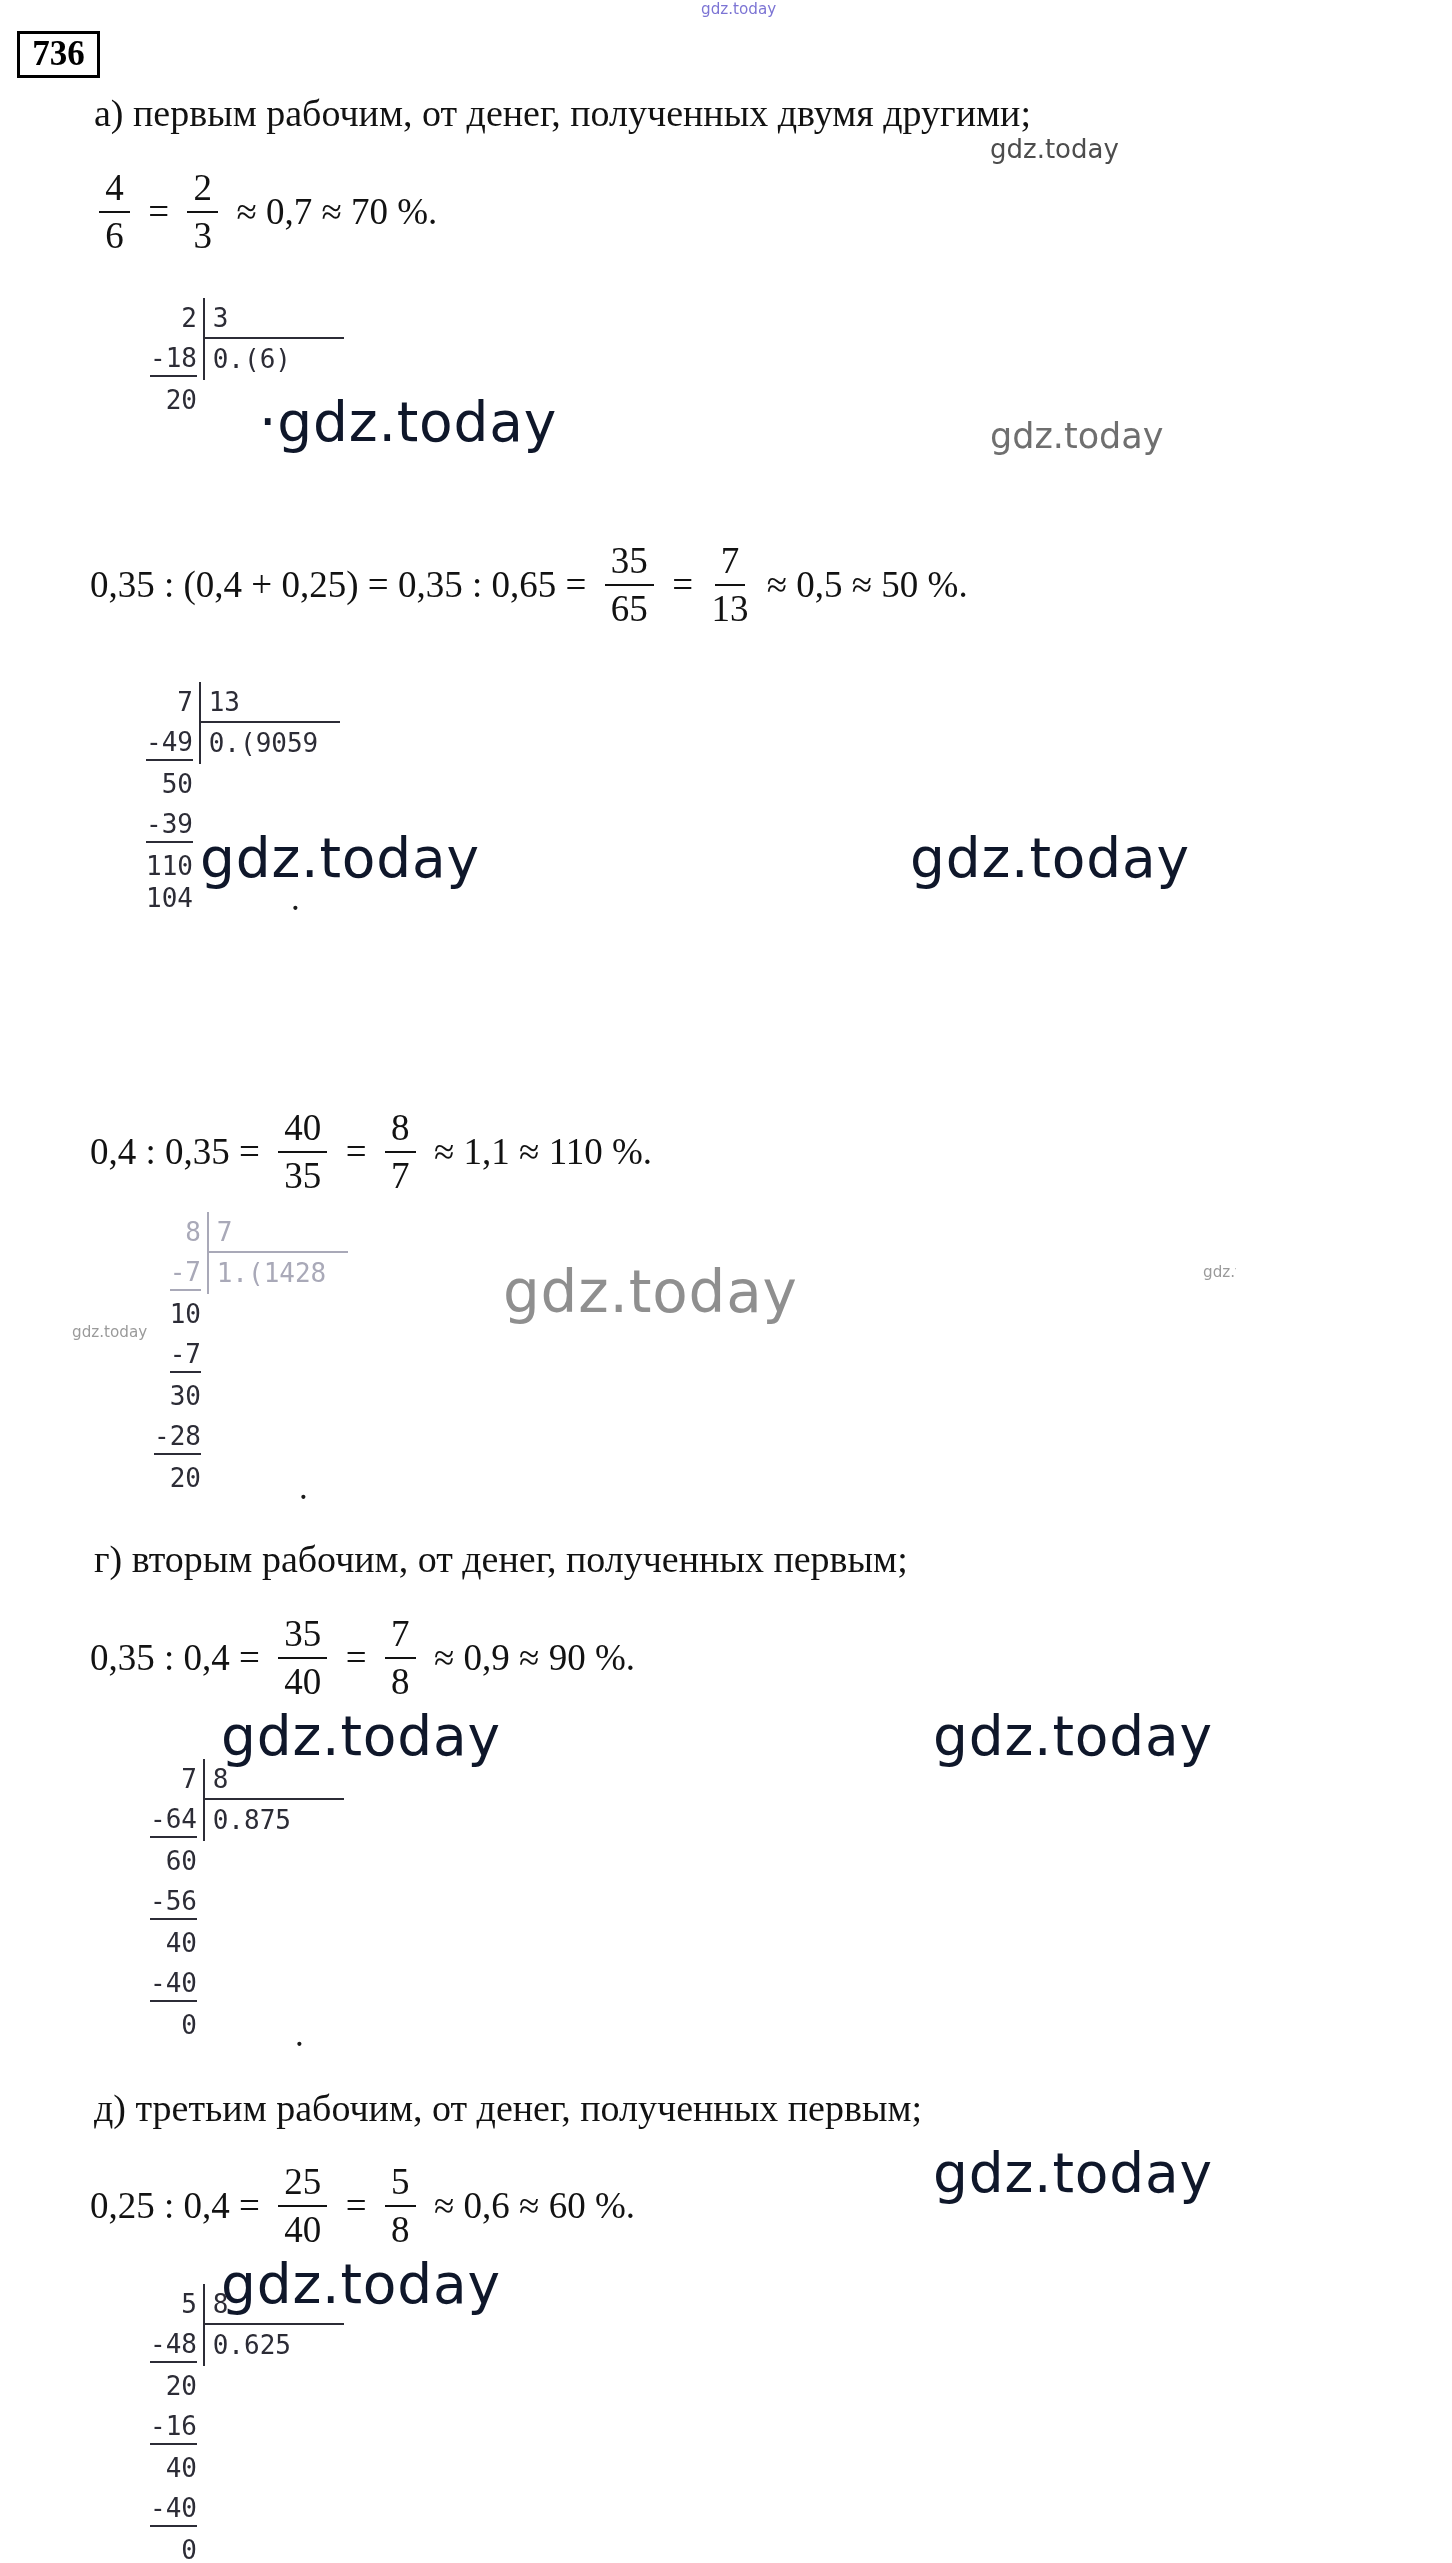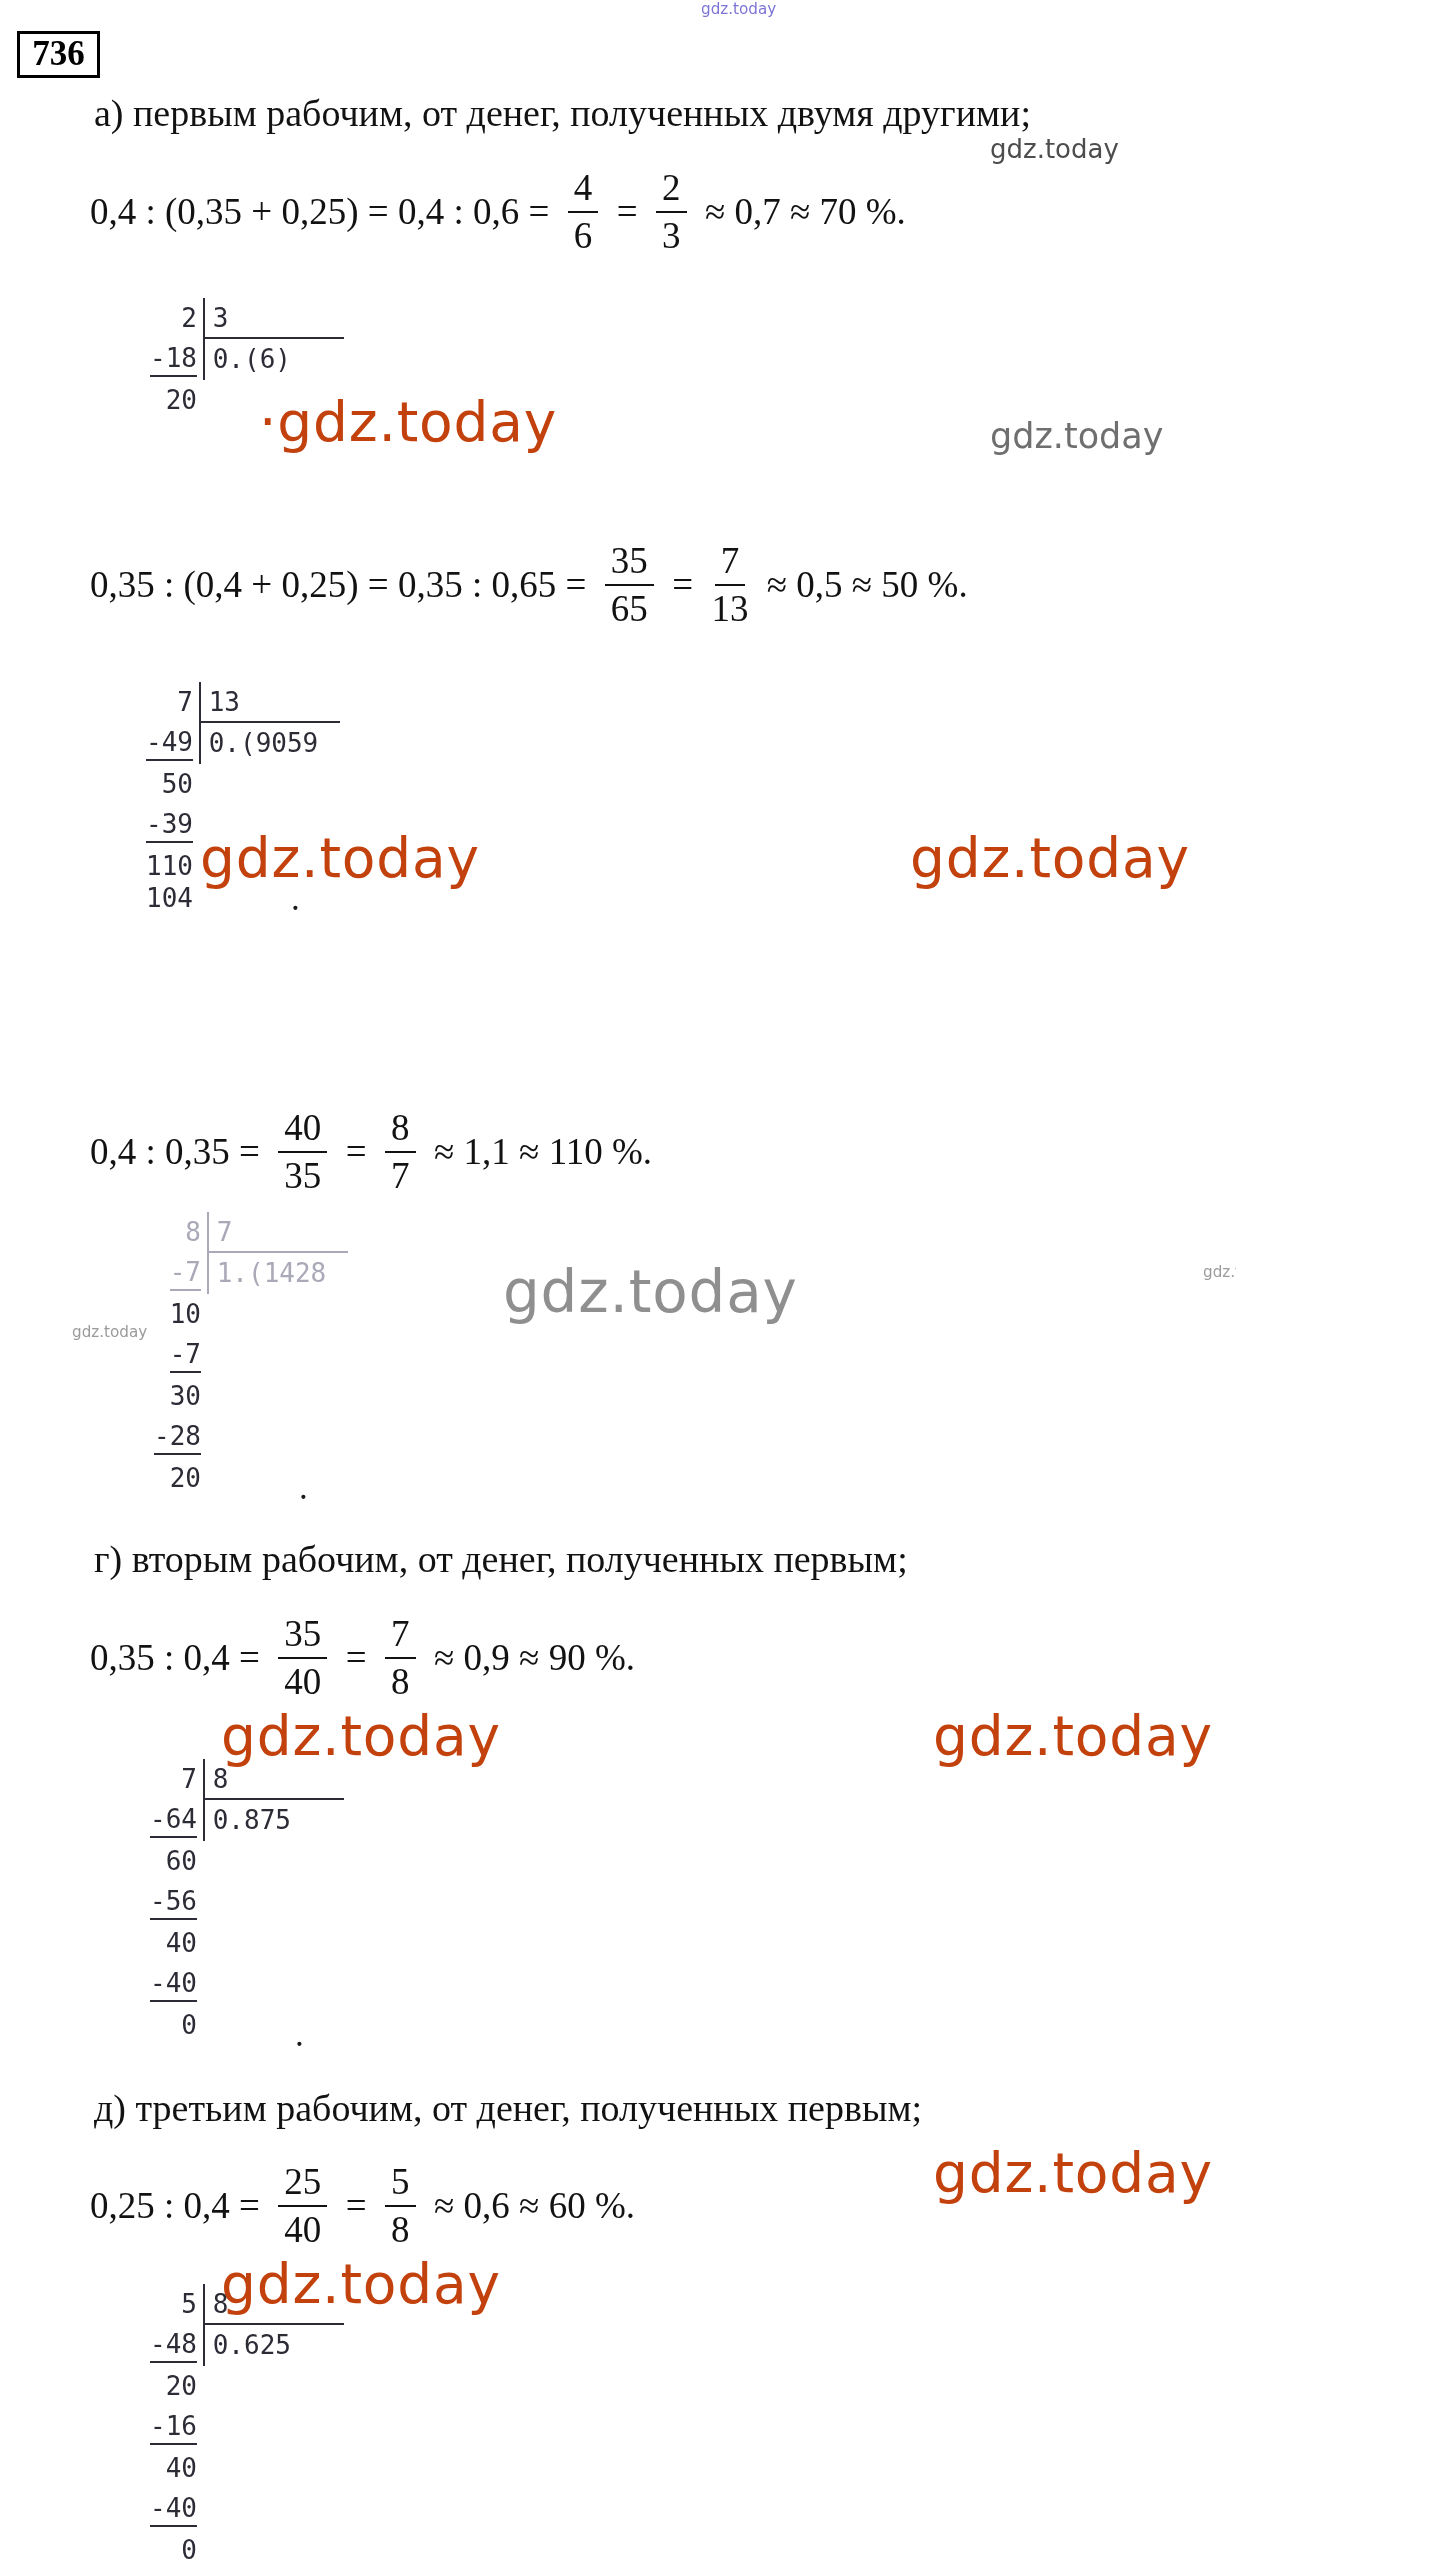--- a/index.html
+++ b/index.html
@@ -96,21 +96,21 @@
   
   .wm{
     position:absolute;
     font-family:"DejaVu Sans", sans-serif;
     white-space:nowrap;
     pointer-events:none;
   }
   .wm-tiny-top{font-size:15.2px;color:#7c74d4;}
   .wm-small{font-size:26px;color:#4d4d4d;}
   .wm-med{font-size:35px;color:#6f6f6f;}
-  .wm-large{font-size:55px;color:#c2410c;letter-spacing:0.8px;}
+  .wm-large{font-size:55px;color:#0f172a;letter-spacing:0.8px;}
   .wm-xlarge{font-size:58px;color:#8f8f8f;letter-spacing:0.8px;}
   .wm-micro{font-size:15.2px;color:#9a9a9a;}
 </style>
 </head>
 <body>
 
 <div id="page">
 
   <div class="wm wm-tiny-top" style="left:701px;top:0px">gdz.today</div>
   <div class="wm wm-small" style="left:990px;top:134px">gdz.today</div>
@@ -125,21 +125,20 @@
   <div class="wm wm-large" style="left:933px;top:1704px">gdz.today</div>
   <div class="wm wm-large" style="left:933px;top:2141px">gdz.today</div>
   <div class="wm wm-large" style="left:221px;top:2252px">gdz.today</div>
 
   <div class="title-box">
     <span>736</span>
   </div>
 
   <div class="heading" style="left:94px;top:91px">а) первым рабочим, от денег, полученных двумя другими;</div>
   <div class="formula" style="left:90px;top:164px">
-      <span class="fx">0,4 : (0,35 + 0,25) = 0,4 : 0,6 = </span>
       <span class="frac">
         <span class="num">4</span>
         <span class="den">6</span>
       </span>
       <span class="fx"> = </span>
       <span class="frac">
         <span class="num">2</span>
         <span class="den">3</span>
       </span>
       <span class="fx"> ≈ 0,7 ≈ 70 %.</span>

